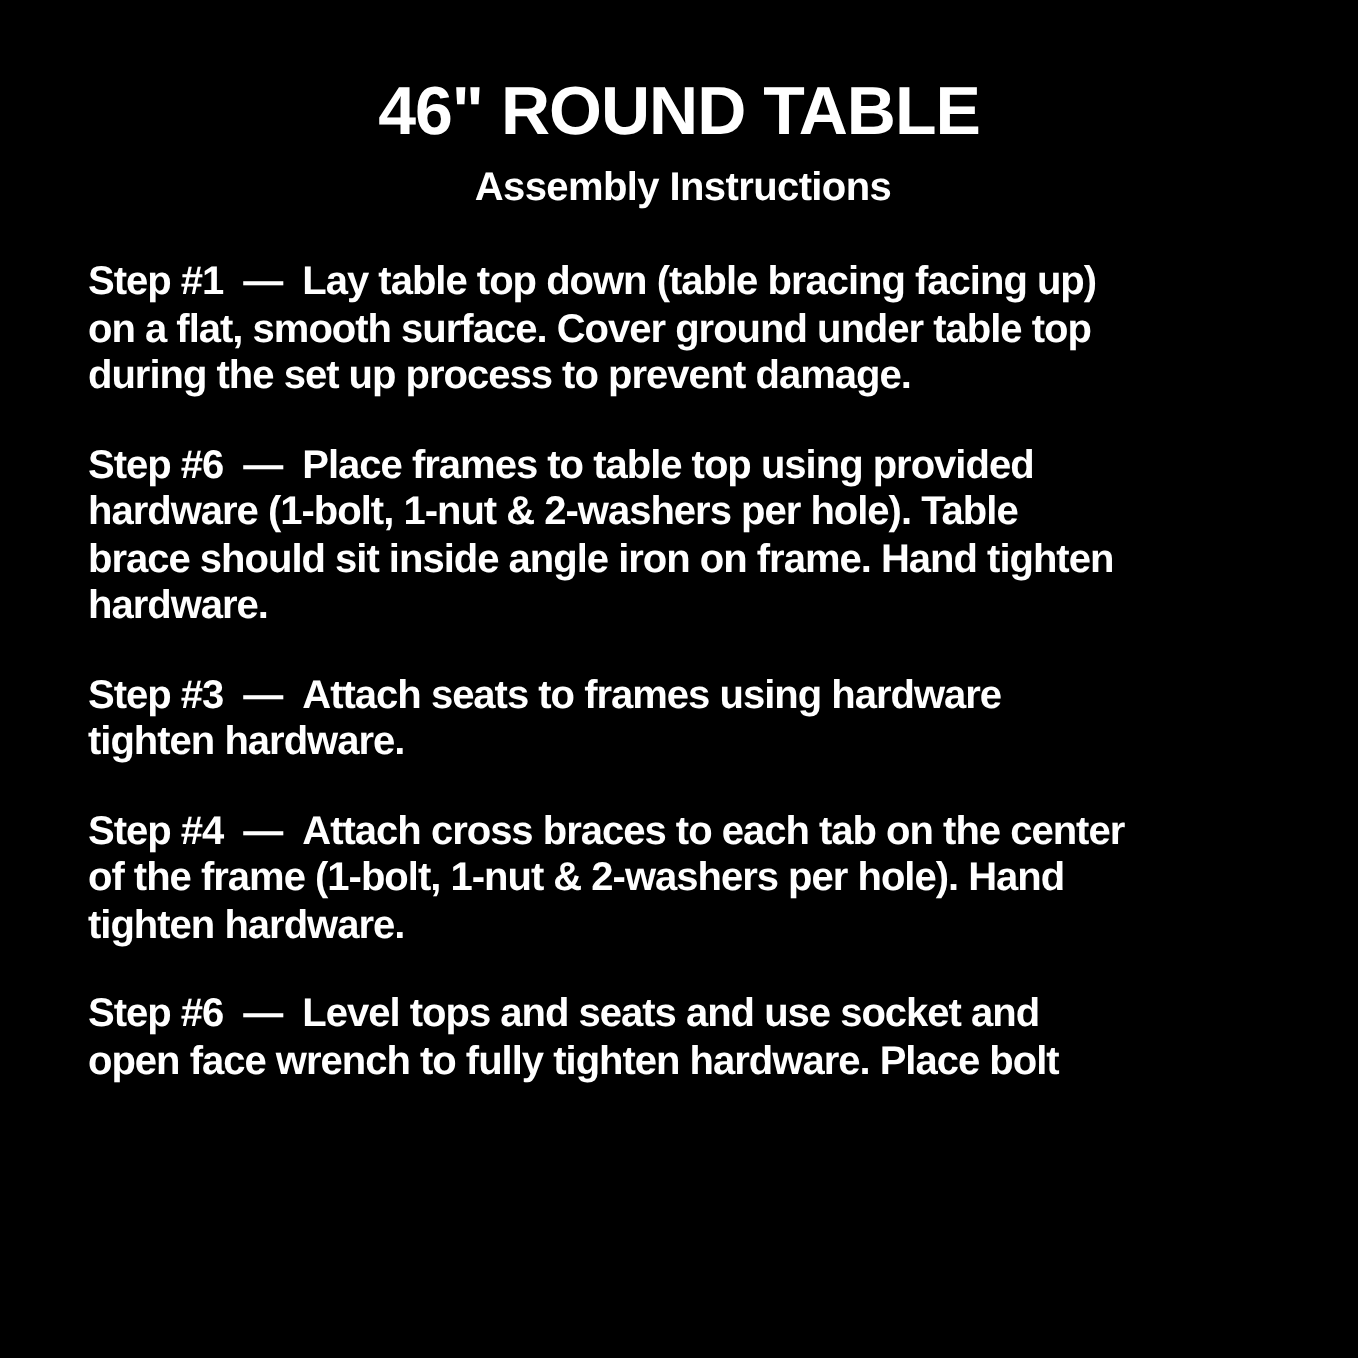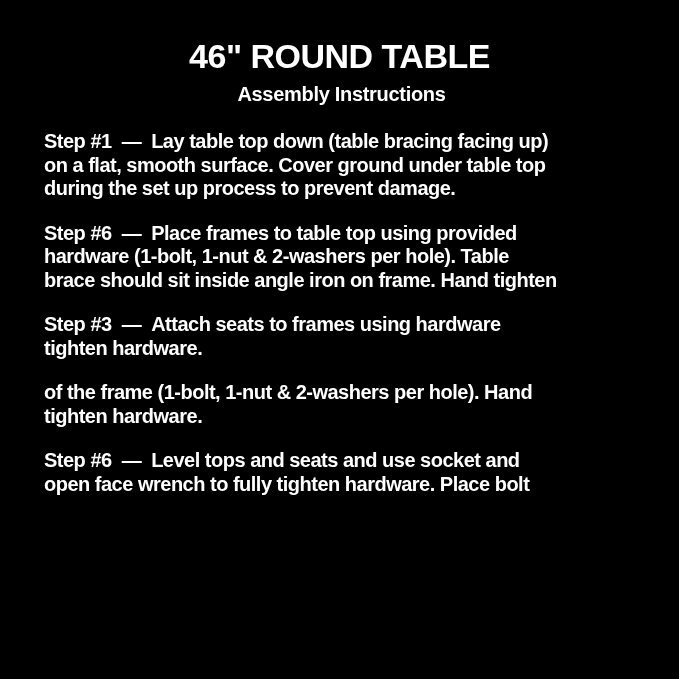--- a/index.html
+++ b/index.html
@@ -67,28 +67,30 @@
     <p class="step">
       <span class="line"><span class="step-label">Step #1</span><span class="dash">—</span><span>Lay table top down (table bracing facing up)</span></span>
       <span class="line">on a flat, smooth surface. Cover ground under table top</span>
       <span class="line">during the set up process to prevent damage.</span>
     </p>
 
     <p class="step">
       <span class="line"><span class="step-label">Step #6</span><span class="dash">—</span><span>Place frames to table top using provided</span></span>
       <span class="line">hardware (1-bolt, 1-nut &amp; 2-washers per hole). Table</span>
       <span class="line">brace should sit inside angle iron on frame. Hand tighten</span>
+      <span class="line">hardware.</span>
     </p>
 
     <p class="step">
       <span class="line"><span class="step-label">Step #3</span><span class="dash">—</span><span>Attach seats to frames using hardware</span></span>
       <span class="line">tighten hardware.</span>
     </p>
 
     <p class="step">
+      <span class="line"><span class="step-label">Step #4</span><span class="dash">—</span><span>Attach cross braces to each tab on the center</span></span>
       <span class="line">of the frame (1-bolt, 1-nut &amp; 2-washers per hole). Hand</span>
       <span class="line">tighten hardware.</span>
     </p>
 
 
     <p class="step">
       <span class="line"><span class="step-label">Step #6</span><span class="dash">—</span><span>Level tops and seats and use socket and</span></span>
       <span class="line">open face wrench to fully tighten hardware. Place bolt</span>
     </p>
 

